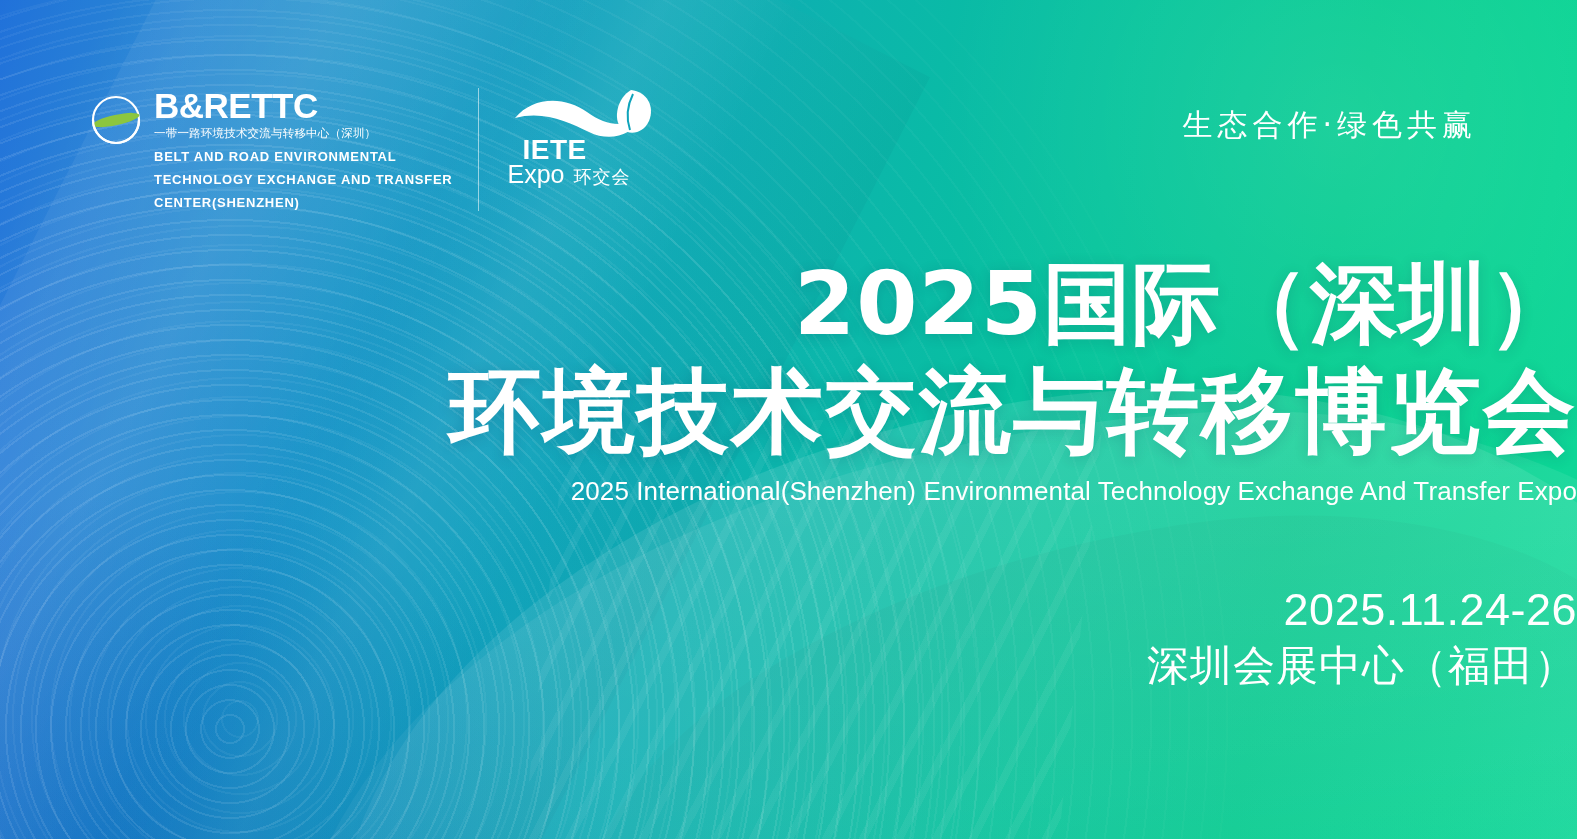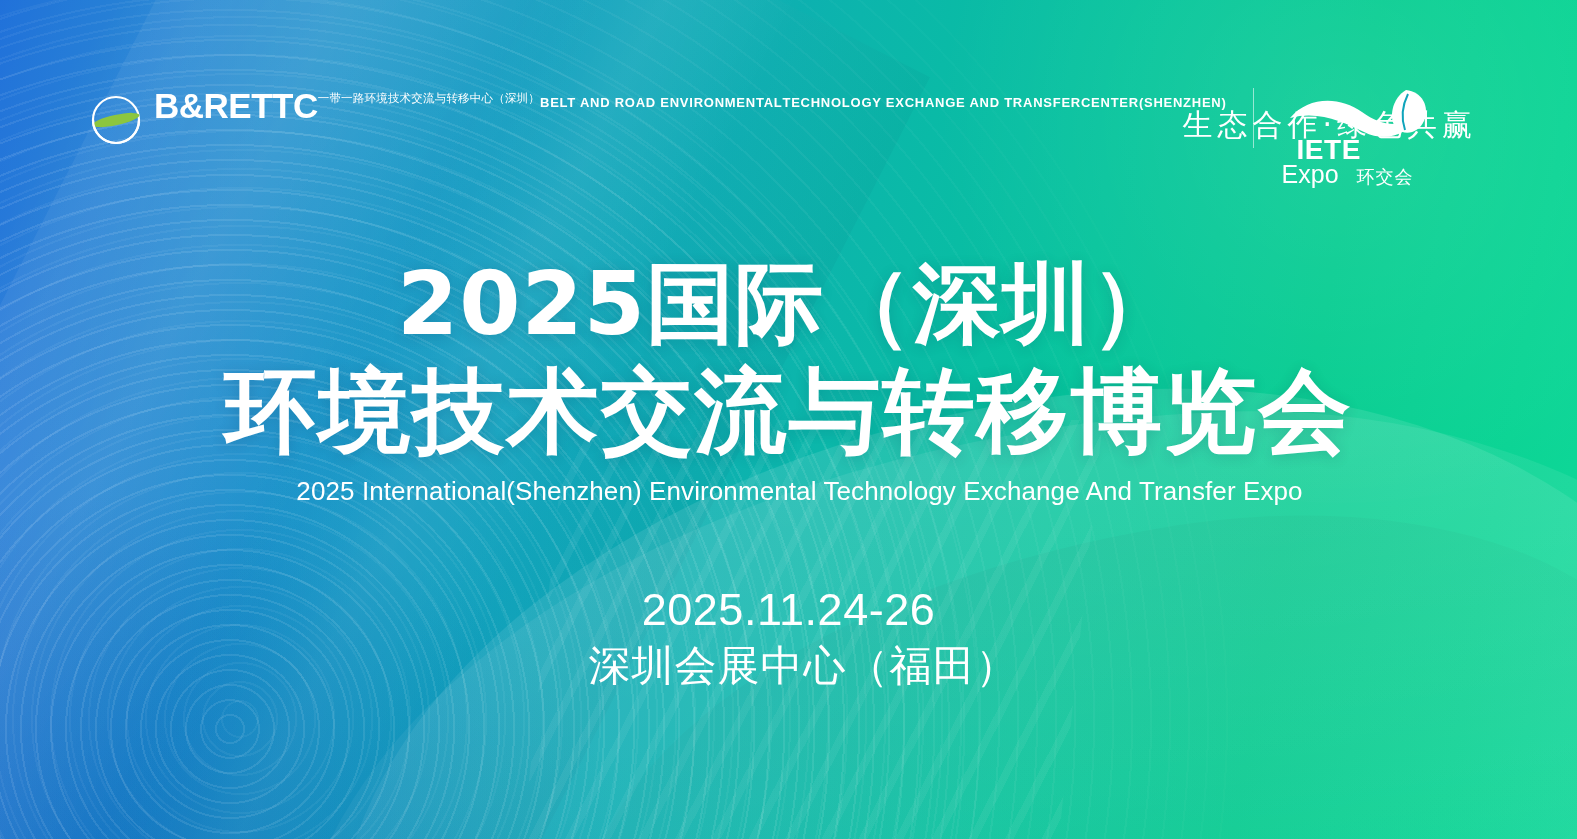--- a/index.html
+++ b/index.html
@@ -106,51 +106,51 @@
        rgba(255,255,255,0) 0px,rgba(255,255,255,0) 26px,
        rgba(255,255,255,.055) 26px,rgba(255,255,255,.055) 34px);
     transform:skewX(-6deg);
   }
 
   
   .logos{position:absolute;left:88px;top:88px;display:flex;align-items:flex-start;gap:28px;}
 
   .brettc{display:flex;align-items:flex-start;gap:10px;padding-right:26px;border-right:1px solid rgba(255,255,255,.55);}
   .globe{width:56px;height:56px;flex:0 0 56px;margin-top:4px;}
-  .brettc-txt{display:flex;flex-direction:row;}
+  .brettc-txt{display:flex;flex-direction:column;}
   .brettc-name{
     color:#fff;font-weight:bold;font-size:35px;line-height:1;letter-spacing:-.5px;
     font-family:"Liberation Sans","DejaVu Sans",sans-serif;
   }
   .brettc-cn{
     color:#fff;font-size:11.5px;line-height:1.35;margin-top:3px;letter-spacing:.2px;
     font-family:"DejaVu Sans","Liberation Sans",sans-serif;font-weight:normal;
   }
   .brettc-en{
     color:#fff;font-size:13px;line-height:1.32;letter-spacing:.75px;font-weight:bold;margin-top:6px;
   }
 
   .iete{position:relative;width:160px;height:96px;}
   .iete-mark{position:absolute;left:6px;top:0;width:152px;height:56px;}
   .iete-t1{
     position:absolute;left:15px;top:48px;color:#fff;font-weight:bold;font-size:28px;letter-spacing:.5px;line-height:1;
   }
-  .iete-row2{position:absolute;left:0;top:74px;display:flex;align-items:baseline;gap:18px;}
+  .iete-row2{position:absolute;left:0;top:74px;display:flex;align-items:baseline;gap:9px;}
   .iete-t2{color:#fff;font-size:25px;line-height:1;font-weight:300;}
   .iete-t3{color:#fff;font-size:18px;line-height:1;font-family:"DejaVu Sans","Liberation Sans",sans-serif;letter-spacing:1px;}
 
   
   .slogan{
     position:absolute;right:100px;top:105px;
     color:#fff;font-size:30px;letter-spacing:5px;
     font-family:"DejaVu Sans","Liberation Sans",sans-serif;
   }
 
   
-  .main{position:absolute;left:0;right:0;top:258px;text-align:center;}
+  .main{position:absolute;left:0;right:0;top:258px;text-align:right;}
   .t-line1,.t-line2{
     color:#fff;font-weight:bold;
     font-family:"DejaVu Sans","Liberation Sans",sans-serif;
     text-shadow:0 2px 14px rgba(0,40,70,.16);
   }
   .t-line1{font-size:88px;line-height:1.05;letter-spacing:1px;}
   .t-line2{font-size:92px;line-height:1.12;letter-spacing:2px;margin-top:10px;}
   .t-en{
     color:#fff;font-size:26px;line-height:1.3;margin-top:12px;font-weight:400;letter-spacing:.1px;padding-left:22px;
   }

